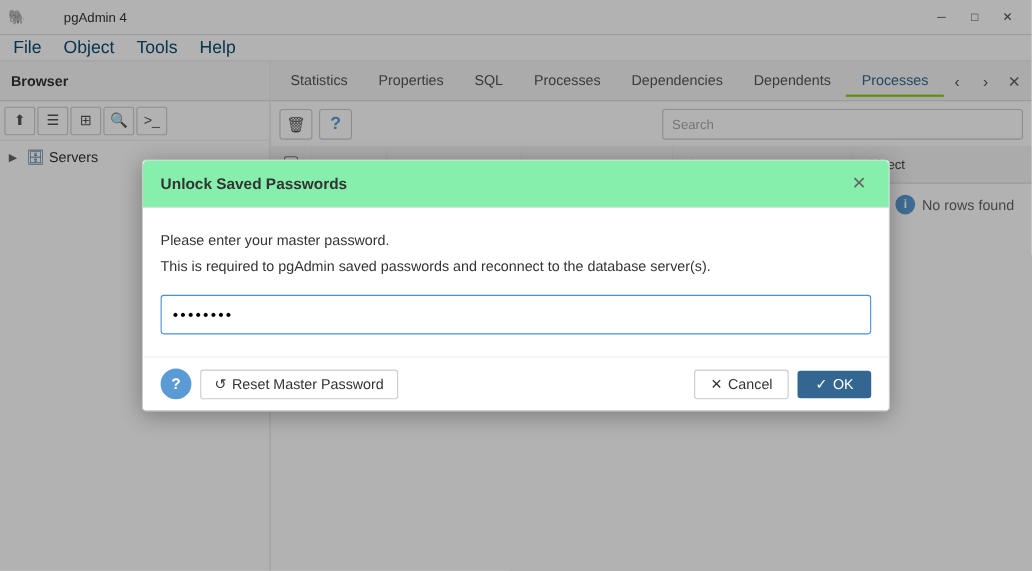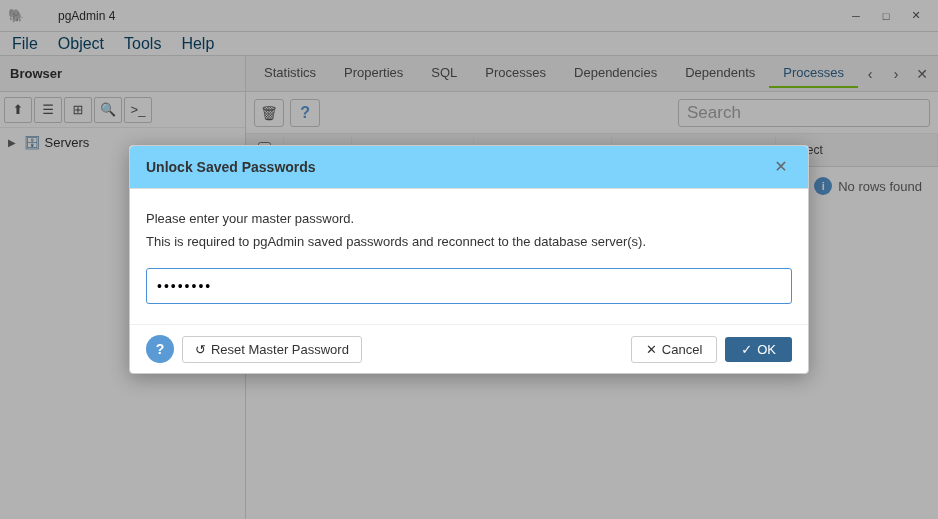--- a/index.html
+++ b/index.html
@@ -218,25 +218,25 @@
       font-size: 14px;
     }
     .search-box {
       margin-left: auto;
       display: flex;
       align-items: center;
       border: 1px solid #ccc;
       border-radius: 3px;
       overflow: hidden;
       background: #fff;
-      width: 252px;
+      width: 328px;
       height: 28px;
       padding: 0 8px;
       color: #999;
-      font-size: 17px;
+      font-size: 12px;
     }
 
     
     .table-area {
       flex: 1;
       overflow: auto;
     }
     .data-table {
       width: 100%;
       border-collapse: collapse;
@@ -289,21 +289,21 @@
 
     
     .dialog {
       background: #fff;
       border: 1px solid #ccc;
       border-radius: 4px;
       width: 680px;
       box-shadow: 0 4px 20px rgba(0,0,0,0.3);
     }
     .dialog-header {
-      background: #7dd3fc;
+      background: #86efac;
       padding: 10px 16px;
       display: flex;
       align-items: center;
       justify-content: space-between;
       border-bottom: 1px solid #ddd;
       border-radius: 4px 4px 0 0;
     }
     .dialog-title {
       font-size: 14px;
       font-weight: 600;

